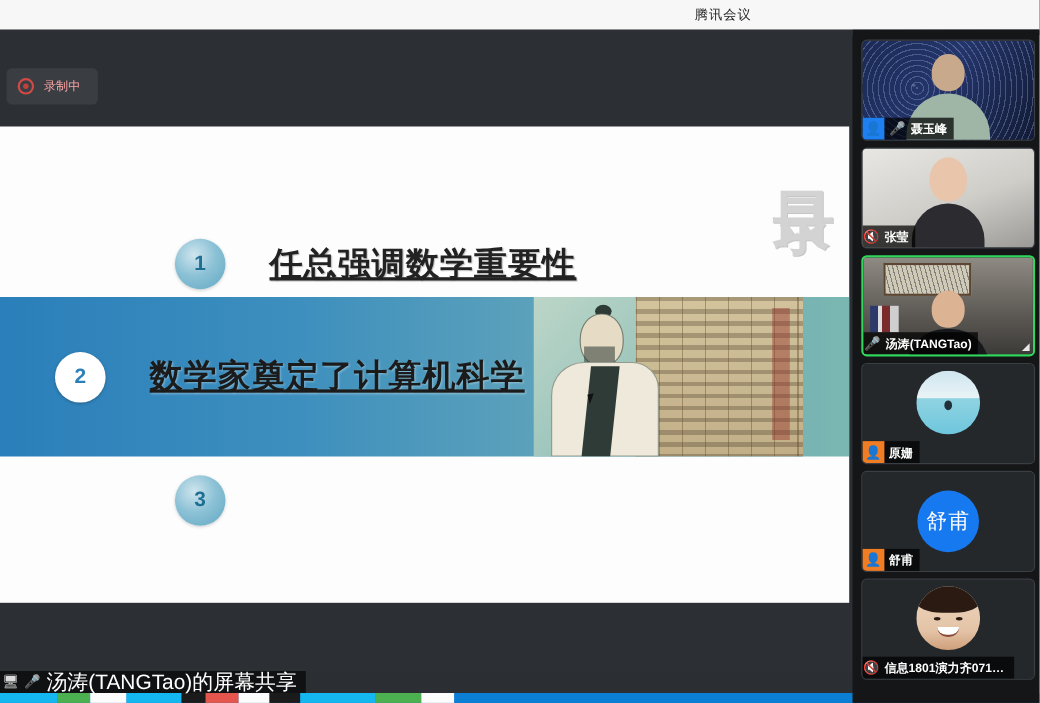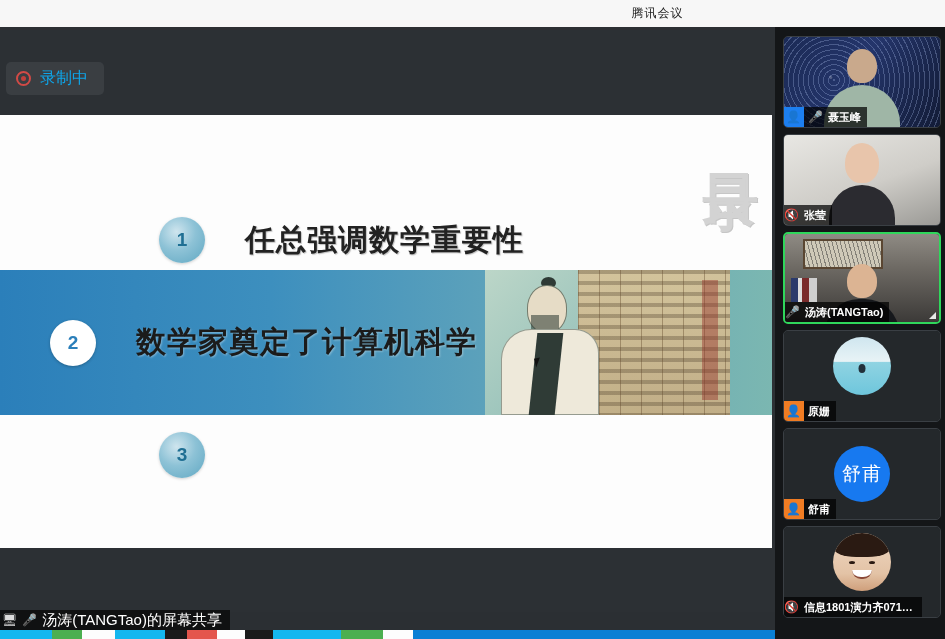--- a/index.html
+++ b/index.html
@@ -40,21 +40,21 @@
   }
   #rec-dot{
     width:15px; height:15px; border-radius:50%;
     border:2px solid #d24a46; background:transparent;
     position:relative;
   }
   #rec-dot::after{
     content:""; position:absolute; left:3px; top:3px;
     width:5px; height:5px; border-radius:50%; background:#c0403c;
   }
-  #rec-label{ color:#0ea5e9; font-size:16px;text-align:center; }
+  #rec-label{ color:#fca5a5; font-size:11px;text-align:center; }
 
   
   #slide{
     position:absolute; left:0; top:115px; width:772px; height:433px;
     background:#fdfdfd; overflow:hidden;
   }
 
   
   .toc-mark{
     position:absolute; right:14px; top:15px;
@@ -67,20 +67,21 @@
   
   .row{ position:absolute; left:0; width:772px; display:flex; align-items:center; }
   .row .num{
     width:46px; height:46px; border-radius:50%;
     display:flex; align-items:center; justify-content:center;
     font-size:19px; font-weight:bold; flex:none;
   }
   .row .txt{
     font-size:30px; font-weight:bold; letter-spacing:1px;
     margin-left:40px;
+    text-decoration:underline;
   }
 
   #row1{ top:90px; height:70px; }
   #row1 .num{
     margin-left:159px;
     background:radial-gradient(circle at 38% 32%, #cfe5ee 0%, #8dc2d6 45%, #5fa7c2 100%);
     color:#1f6f93; box-shadow:0 1px 3px rgba(0,0,0,.18);
   }
   #row1 .txt{ color:#222; text-shadow:1px 1px 1px rgba(140,140,140,.55); }
 
@@ -160,21 +161,21 @@
 
   
   #share-banner{
     position:absolute; left:0; top:610px; height:20px; padding:0 8px 0 2px;
     background:#101112; display:flex; align-items:center; gap:5px;
     z-index:6;
   }
   #share-banner .glyph{ font-size:12px; line-height:1; }
   .ic-screen{ color:#dcdcdc; }
   .ic-mic-green{ color:#35d04a; }
-  #share-text{ color:#fff; font-size:15px; white-space:nowrap; }
+  #share-text{ color:#fff; font-size:19px; white-space:nowrap; }
 
   
   #taskbar{
     position:absolute; left:0; bottom:0; width:945px; height:9px;
     background:#0b7fd4; display:flex; align-items:flex-end;
   }
   .tb-seg{ height:9px; }
 
   
   #rail{

